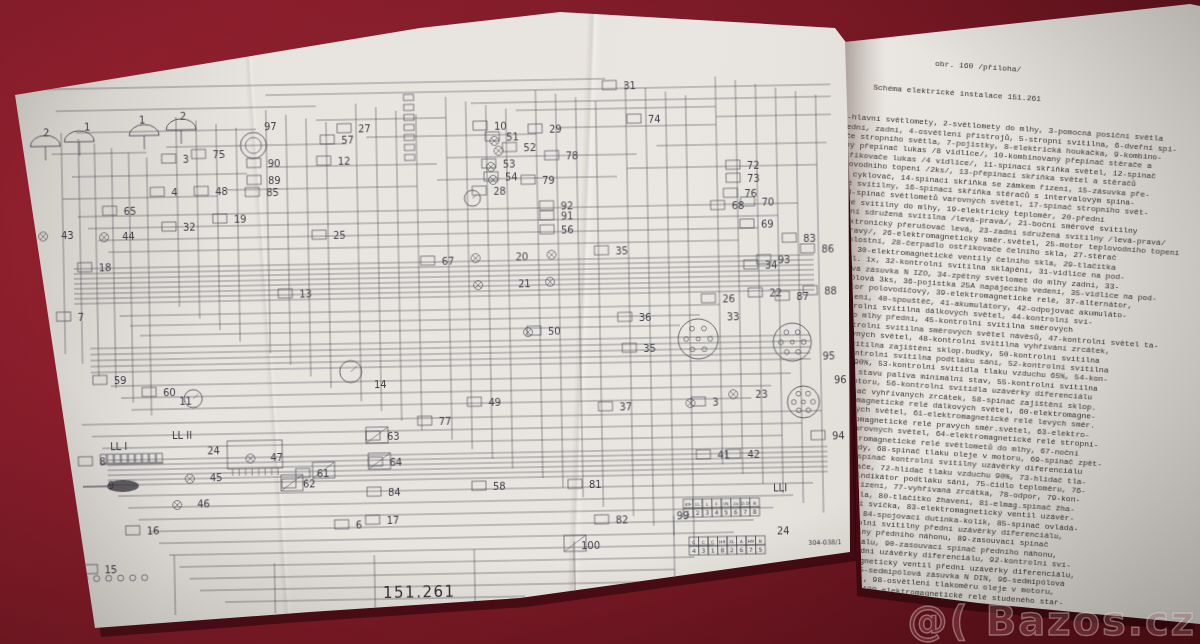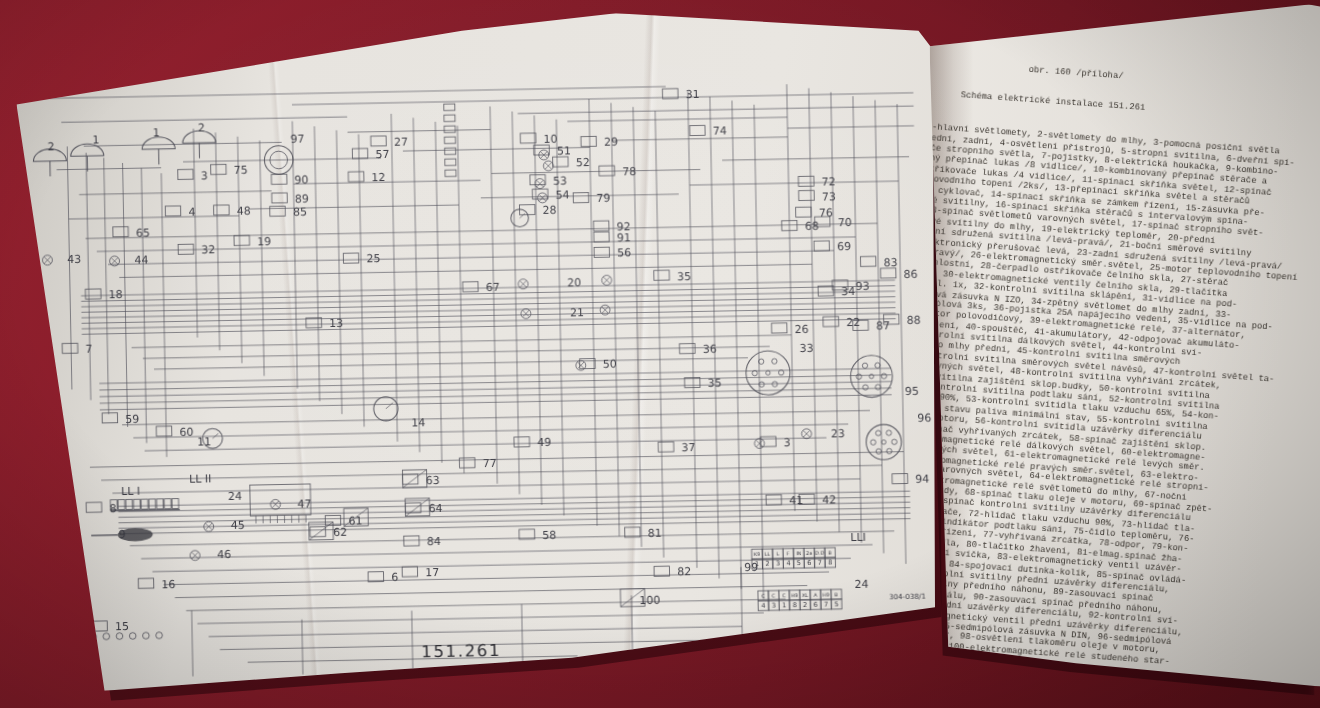--- a/index.html
+++ b/index.html
@@ -533,13 +533,14 @@
     <div class="curl-right"></div>
     <div class="legend">
       <div class="h1">obr. 160 /příloha/</div>
       <div class="h2">Schéma elektrické instalace 151.261</div>
       <div id="legend-body"><div class="row">-hlavní světlomety, 2-světlomety do mlhy, 3-pomocná posiční světla</div><div class="row">ední, zadní, 4-osvětlení přístrojů, 5-stropní svítilna, 6-dveřní spí-</div><div class="row">če stropního světla, 7-pojistky, 8-elektrická houkačka, 9-kombino-</div><div class="row">ný přepínač lukas /8 vidlice/, 10-kombinovaný přepínač stěrače a</div><div class="row">tříkovače lukas /4 vidlice/, 11-spínací skříňka světel, 12-spínač</div><div class="row">lovodního topení /2ks/, 13-přepínací skříňka světel a stěračů</div><div class="row">- cyklovač, 14-spínací skříňka se zámkem řízení, 15-zásuvka pře-</div><div class="row">né svítilny, 16-spínací skříňka stěračů s intervalovým spína-</div><div class="row">18-spínač světlometů varovných světel, 17-spínač stropního svět-</div><div class="row">ové svítilny do mlhy, 19-elektrický teploměr, 20-přední</div><div class="row">adní sdružená svítilna /levá-pravá/, 21-boční směrové svítilny</div><div class="row">lektronický přerušovač levá, 23-zadní sdružená svítilny /levá-pravá/</div><div class="row">-pravý/, 26-elektromagnetický směr.světel, 25-motor teplovodního topení</div><div class="row">ychlostní, 28-čerpadlo ostřikovače čelního skla, 27-stěrač</div><div class="row">ní, 30-elektromagnetické ventily čelního skla, 29-tlačítka</div><div class="row">spol. 1x, 32-kontrolní svítilna sklápění, 31-vidlice na pod-</div><div class="row">ólová zásuvka N IZO, 34-zpětný světlomet do mlhy zadní, 33-</div><div class="row">10pólová 3ks, 36-pojistka 25A napájecího vedení, 35-vidlice na pod-</div><div class="row">ilátor polovodičový, 39-elektromagnetické relé, 37-alternátor,</div><div class="row">abíjení, 40-spouštěč, 41-akumulátory, 42-odpojovač akumuláto-</div><div class="row">kontrolní svítilna dálkových světel, 44-kontrolní sví-</div><div class="row">tů do mlhy přední, 45-kontrolní svítilna směrových</div><div class="row">-kontrolní svítilna směrových světel návěsů, 47-kontrolní světel ta-</div><div class="row">varovných světel, 48-kontrolní svítilna vyhřívání zrcátek,</div><div class="row">ní svítilna zajištění sklop.budky, 50-kontrolní svítilna</div><div class="row">51-kontrolní svítilna podtlaku sání, 52-kontrolní svítilna</div><div class="row">uchu 90%, 53-kontrolní svítidla tlaku vzduchu 65%, 54-kon-</div><div class="row">tidla stavu paliva minimální stav, 55-kontrolní svítilna</div><div class="row">e v motoru, 56-kontrolní svítidla uzávěrky diferenciálu</div><div class="row">7-spínač vyhřívaných zrcátek, 58-spínač zajištění sklop.</div><div class="row">lektromagnetické relé dálkových světel, 60-elektromagne-</div><div class="row">tlumených světel, 61-elektromagnetické relé levých směr.</div><div class="row">elektromagnetické relé pravých směr.světel, 63-elektro-</div><div class="row">relé varovných světel, 64-elektromagnetické relé stropní-</div><div class="row">5-elektromagnetické relé světlometů do mlhy, 67-noční</div><div class="row">ové brzdy, 68-spínač tlaku oleje v motoru, 69-spínač zpět-</div><div class="row">tu, 70-spínač kontrolní svítilny uzávěrky diferenciálu</div><div class="row">topspínače, 72-hlídač tlaku vzduchu 90%, 73-hlídač tla-</div><div class="row">ho, 74-indikátor podtlaku sání, 75-čidlo teploměru, 76-</div><div class="row">ného zařízení, 77-vyhřívaná zrcátka, 78-odpor, 79-kon-</div><div class="row">a čerpadla, 80-tlačítko žhavení, 81-elmag.spínač žha-</div><div class="row">2-žhavicí svíčka, 83-elektromagnetický ventil uzávěr-</div><div class="row">i zadní, 84-spojovací dutinka-kolík, 85-spínač ovládá-</div><div class="row">ač kontrolní svítilny přední uzávěrky diferenciálu,</div><div class="row">ní svítilny předního náhonu, 89-zasouvací spínač</div><div class="row">diferenciálu, 90-zasouvací spínač předního náhonu,</div><div class="row">tilna přední uzávěrky diferenciálu, 92-kontrolní sví-</div><div class="row">elektromagnetický ventil přední uzávěrky diferenciálu,</div><div class="row">světlo, 95-sedmipólová zásuvka N DIN, 96-sedmipólová</div><div class="row">-palivoměr, 98-osvětlení tlakoměru oleje v motoru,</div><div class="row">čerpadla, 100-elektromagnetické relé studeného star-</div><div class="row">svítilna studeného startu.</div></div>
       <div class="footer-line">letí 1989.</div>
     </div>
   </div>
 
   <div class="vignette"></div>
+  <div class="watermark">@( Bazos.cz</div>
 </div>
 
 </body></html>

